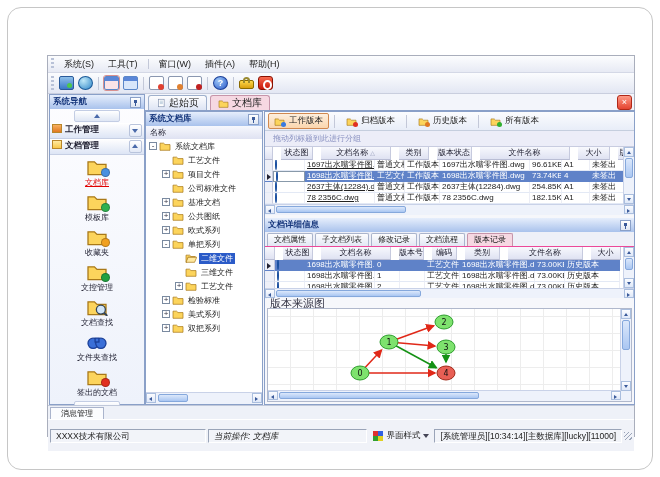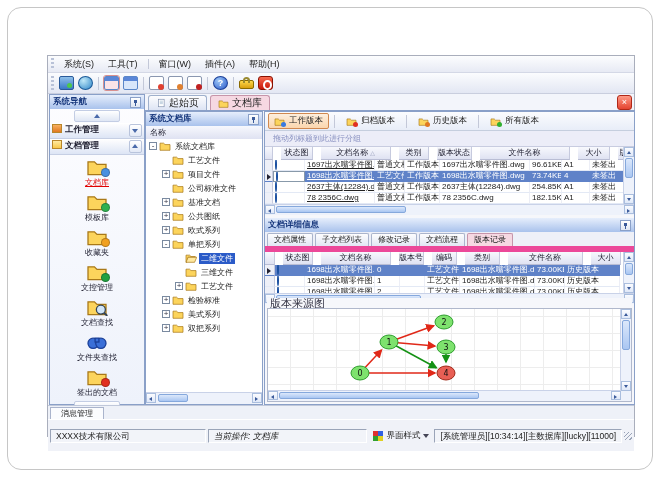--- a/index.html
+++ b/index.html
@@ -100,21 +100,21 @@
   .ind{background:#eef0f8!important;border-right:1px solid #c6cade!important;position:relative;padding:0;}
   .ind.on::after{content:"";position:absolute;left:2px;top:3px;border-top:3px solid transparent;border-bottom:3px solid transparent;border-left:4px solid #223;}
   .grow.sel .gc{background:#5f82c8;color:#fff;border-color:#5f82c8;}
   .grow.sel .gc.editor{background:#fff;border:1px solid #89a;}
   .link{text-decoration:underline;}
   .sort::after{content:"△";font-size:6px;color:#8890b0;margin-left:2px;}
   .sticon{width:9px;height:9px;border-radius:50%;margin:1px auto 0;background:radial-gradient(circle at 35% 30%,#bfe0ff,#2e6fd0);border:1px solid #1a4fa0;box-sizing:border-box;}
   .g1c0{width:32px;} .g1c1{width:70px;} .g1c2{width:30px;} .g1c3{width:35px;} .g1c4{width:90px;} .g1c5{width:32px;} .g1c6{width:28px;} .g1c7{width:36px;}
   .g2c0{width:30px;} .g2c1{width:70px;} .g2c2{width:25px;} .g2c3{width:25px;} .g2c4{width:35px;} .g2c5{width:75px;} .g2c6{width:30px;} .g2c7{width:55px;}
   .ind1{width:8px;} .ind2{width:10px;}
-  .dtabs{height:14px;display:flex;align-items:flex-end;background:#eef0f8;border-bottom:6px solid #ec4899;padding-left:2px;gap:2px;}
+  .dtabs{height:14px;display:flex;align-items:flex-end;background:#eef0f8;border-bottom:1px solid #ec4899;padding-left:2px;gap:2px;}
   .dt{height:12px;line-height:12px;padding:0 6px;font-size:8px;border:1px solid #aab4cc;border-bottom:none;border-radius:2px 2px 0 0;background:linear-gradient(#fdfdfe,#e2e7f4);}
   .dt.active{background:#f6d8e2;border-color:#c695aa;}
   .graphwrap{position:absolute;left:2px;right:2px;top:186px;bottom:2px;background:#f6f7fb;}
   .graphlabel{font-size:11px;color:#334;height:10px;line-height:10px;padding-left:3px;}
   .graphbox{position:absolute;left:0;right:0;top:10px;bottom:0;border:1px solid #b0b8cc;background:#fff;
      background-image:repeating-linear-gradient(0deg,transparent 0 16px,#ededed 16px 17px),repeating-linear-gradient(90deg,transparent 0 22px,#ededed 22px 23px);}
   .graphbox svg text{font-family:"DejaVu Sans",sans-serif;}
   
   .msgstrip{position:absolute;left:0;right:0;top:349px;height:13px;background:#eef1f8;border-top:1px solid #c0c8da;}
   .msgtab{position:absolute;left:2px;top:1px;height:12px;line-height:11px;padding:0 10px;font-size:8px;background:#fbfcfe;border:1px solid #aab4cc;border-bottom:none;}

